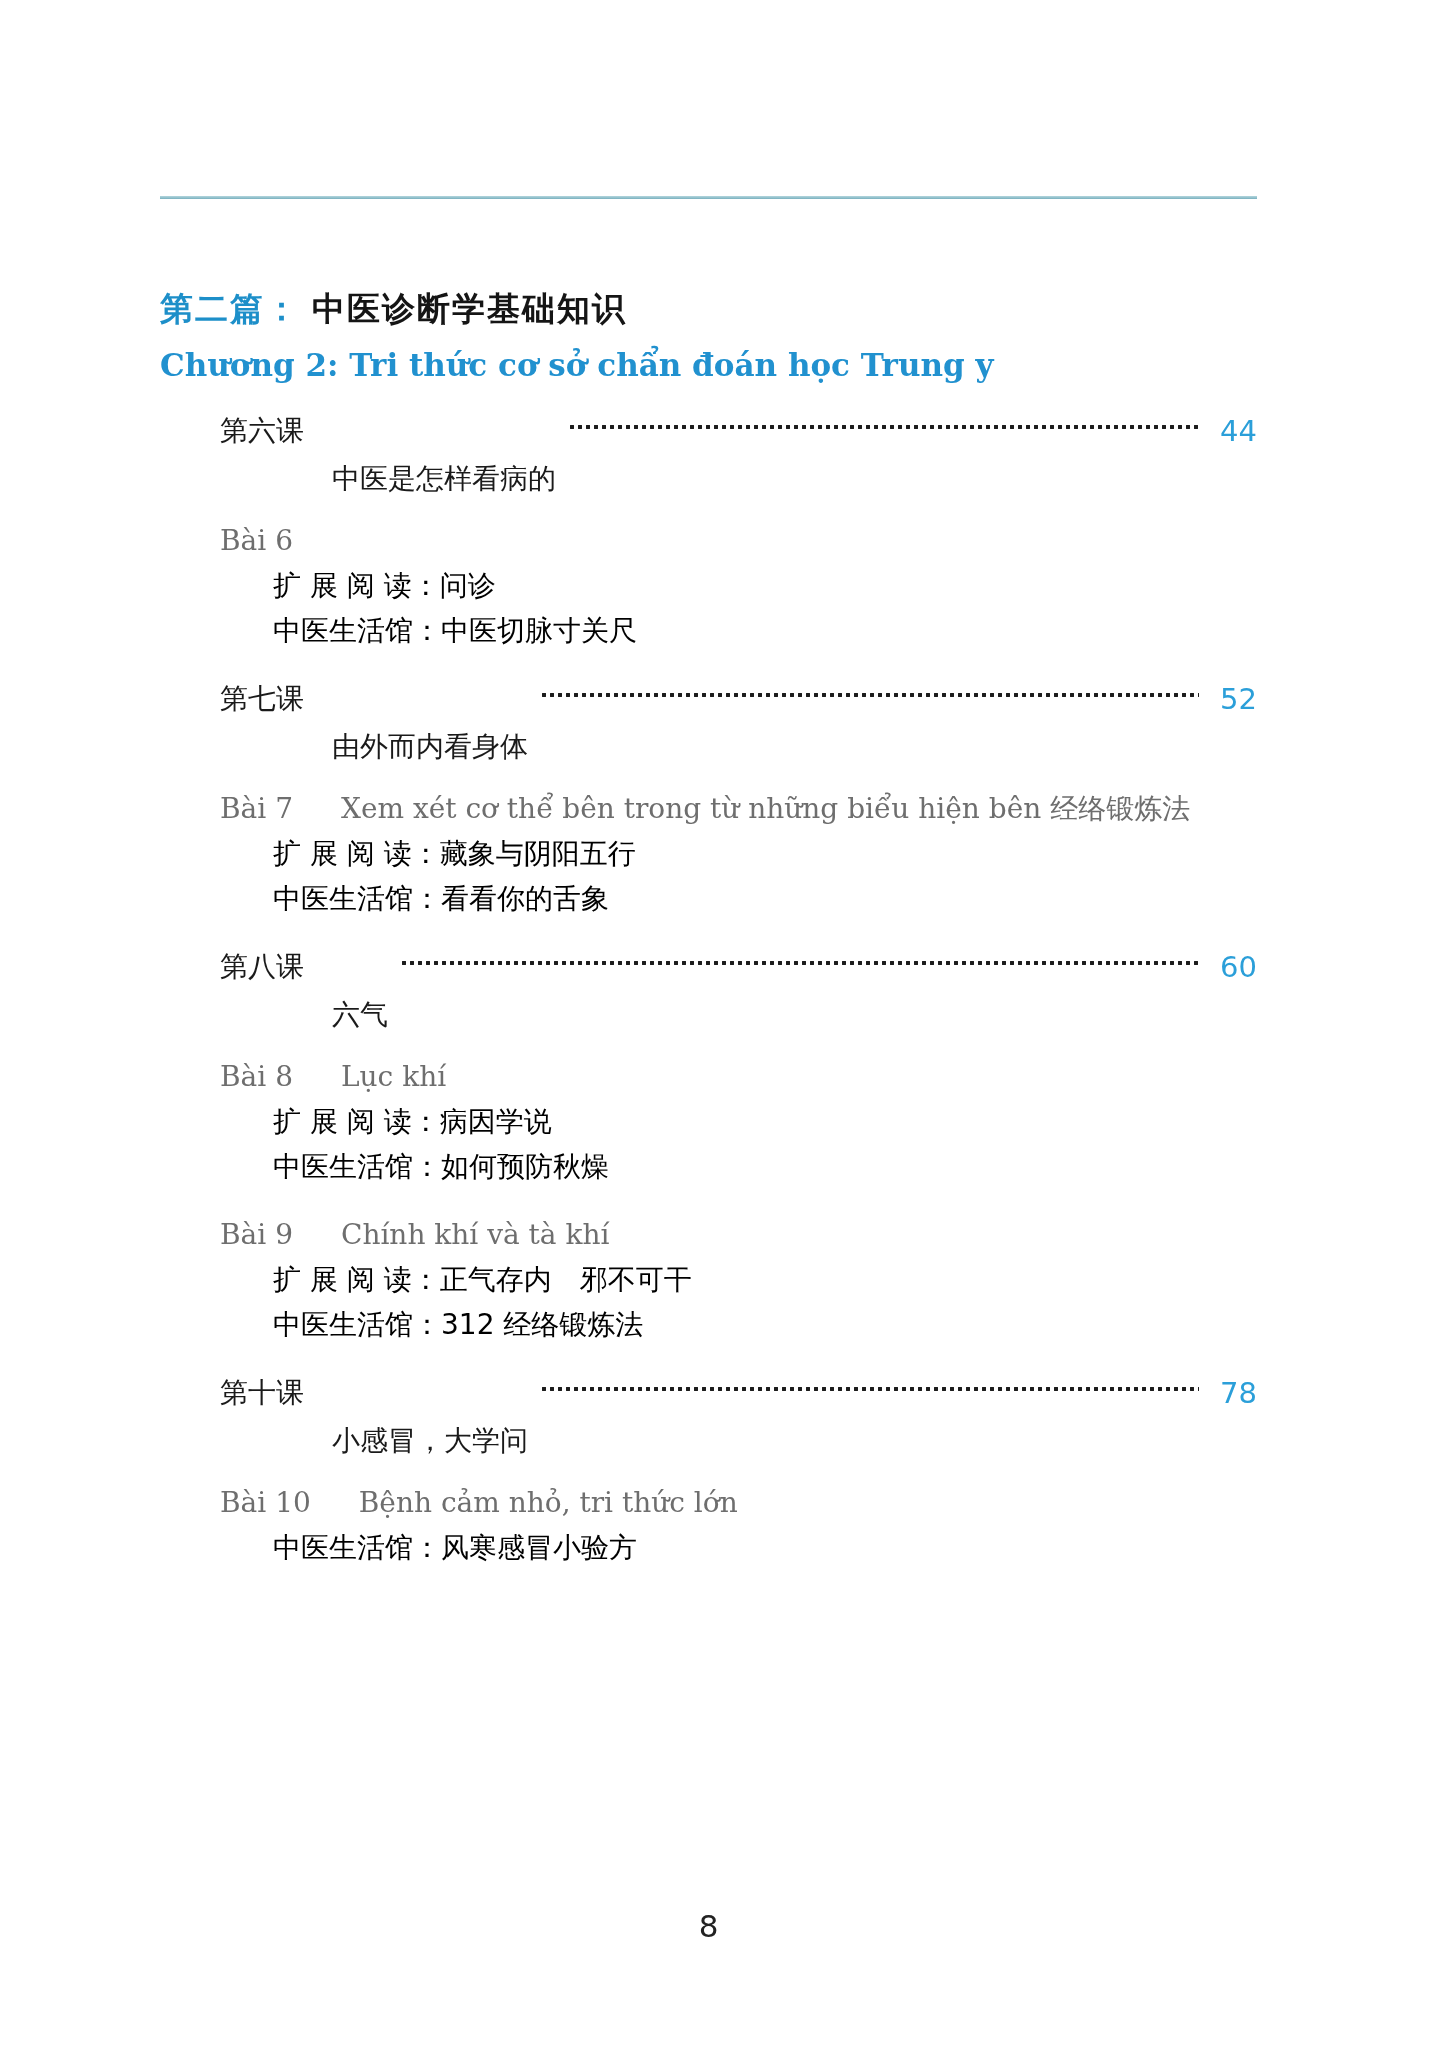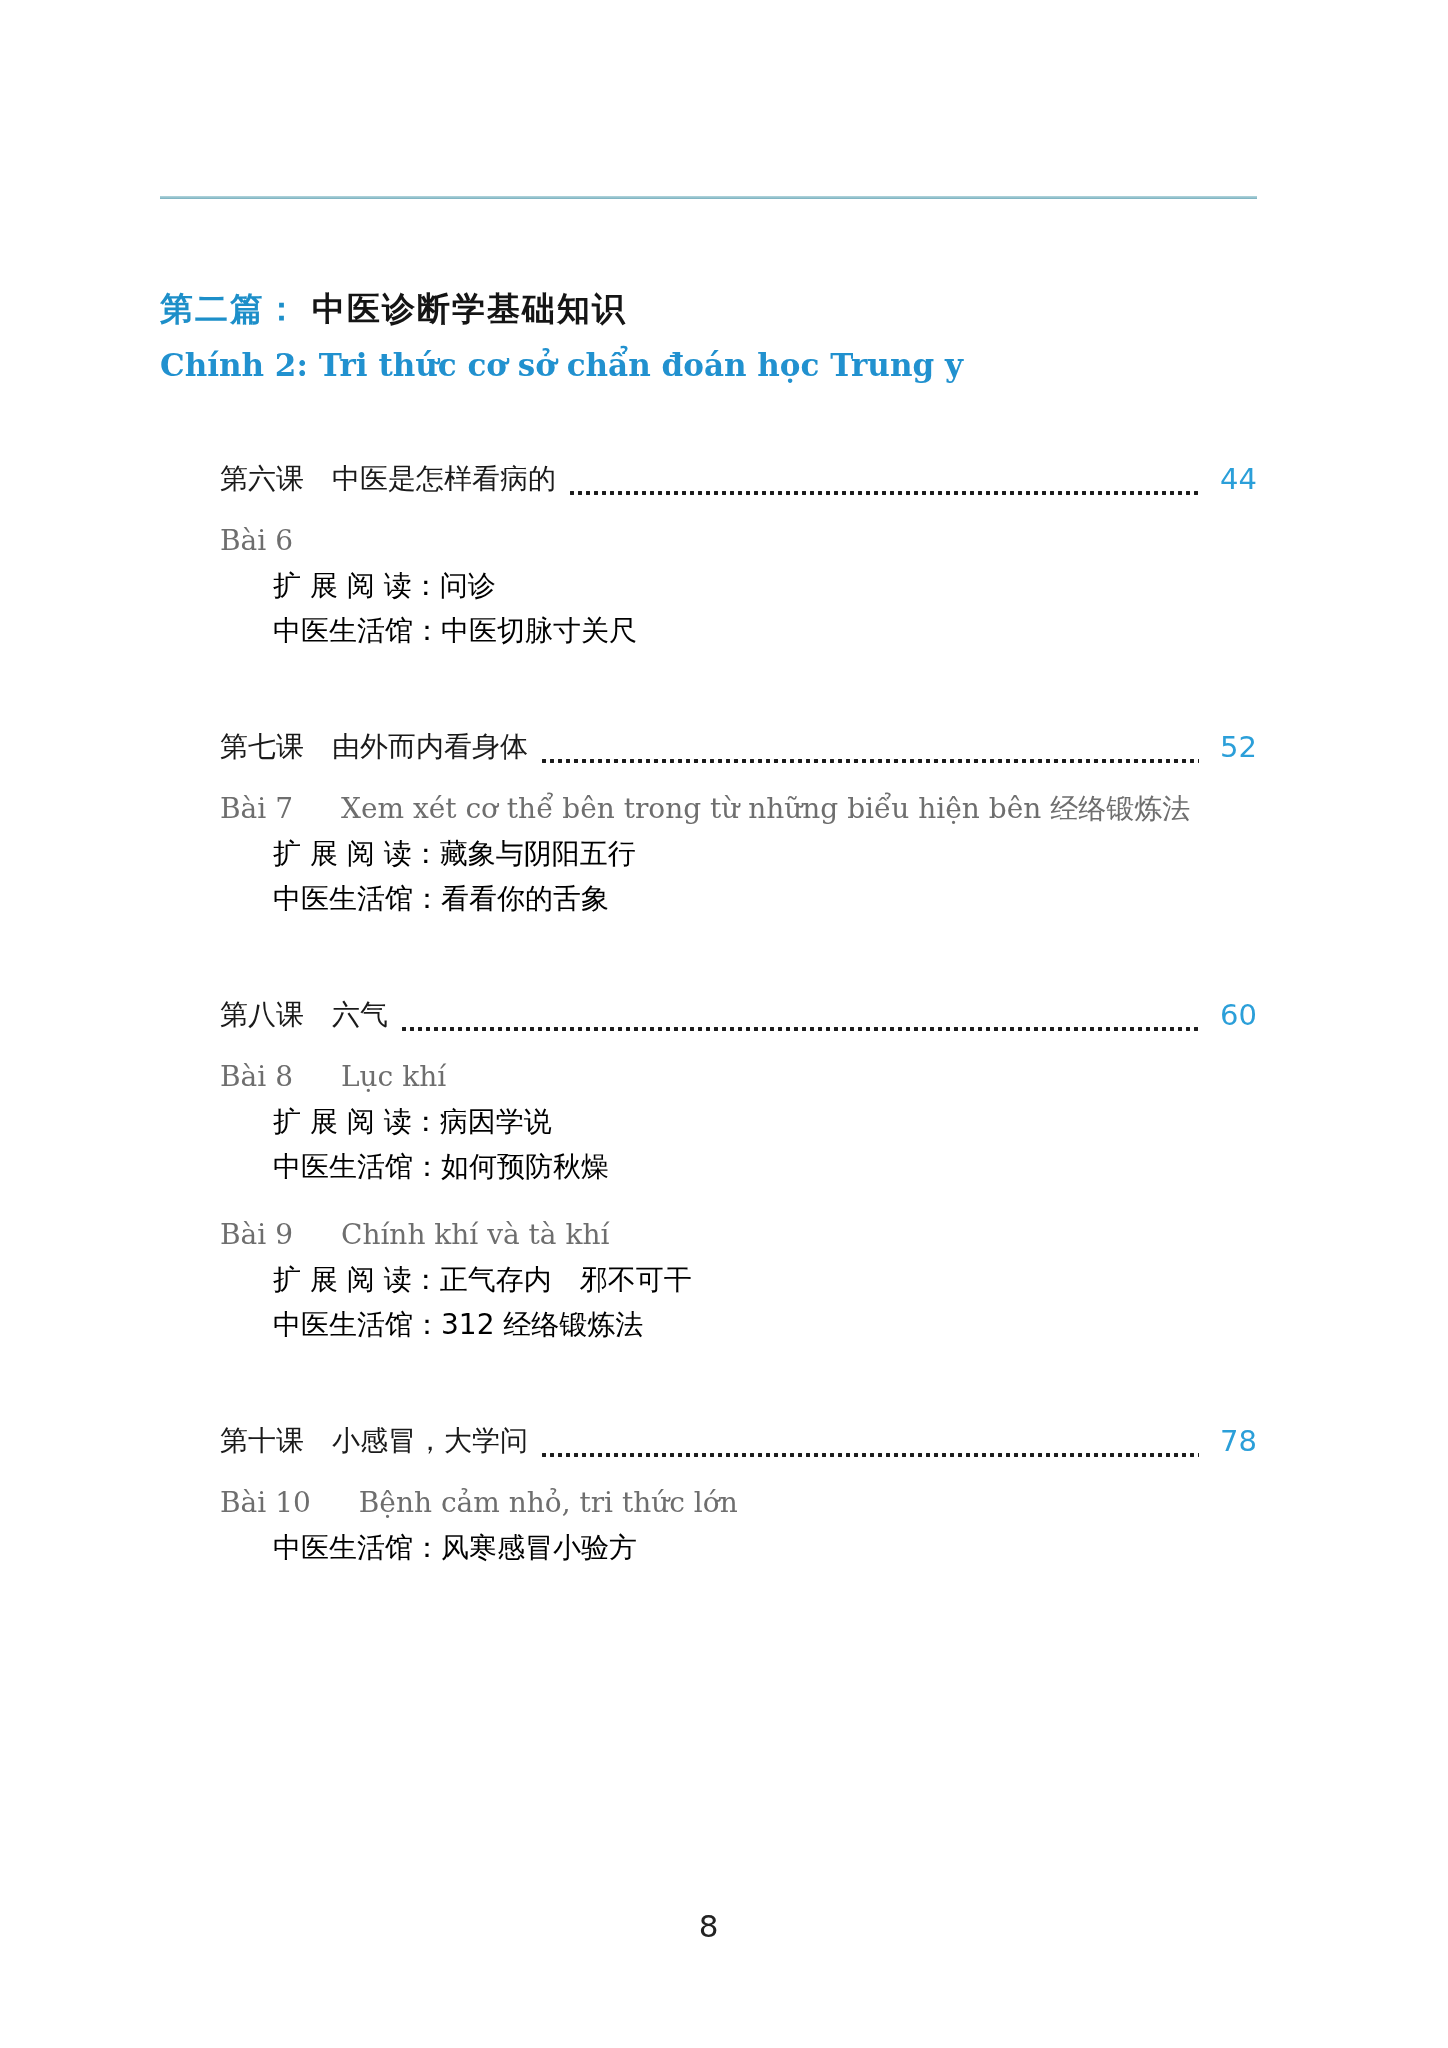--- a/index.html
+++ b/index.html
@@ -55,21 +55,21 @@
   }
   .toc {
     margin-top: 28px;
     padding-left: 60px;
   }
   .toc-entry {
     margin-bottom: 34px;
   }
   .title-row {
     display: flex;
-    align-items: flex-end;
+    align-items: flex-start;
     font-size: 28px;
     color: #1a1a1a;
     line-height: 34px;
   }
   .zh-label {
     margin-right: 28px;
     white-space: nowrap;
   }
   .zh-title {
     white-space: nowrap;
@@ -126,21 +126,21 @@
 <body>
 
 <div class="header-rule"></div>
 
 <div class="content">
 
   <div class="part-header">
     <span class="part-label">第二篇：</span><span class="part-title">中医诊断学基础知识</span>
   </div>
 
-  <div class="chapter-line">Chính 2: Tri thức cơ sở chẩn đoán học Trung y</div>
+  <div class="chapter-line">Chương 2: Tri thức cơ sở chẩn đoán học Trung y</div>
 
   <div class="toc">
 
     <div class="toc-entry">
       <div class="title-row">
         <span class="zh-label">第六课</span>
         <span class="zh-title">中医是怎样看病的</span>
         <span class="dot-leader"></span>
         <span class="page-num">44</span>
       </div>

